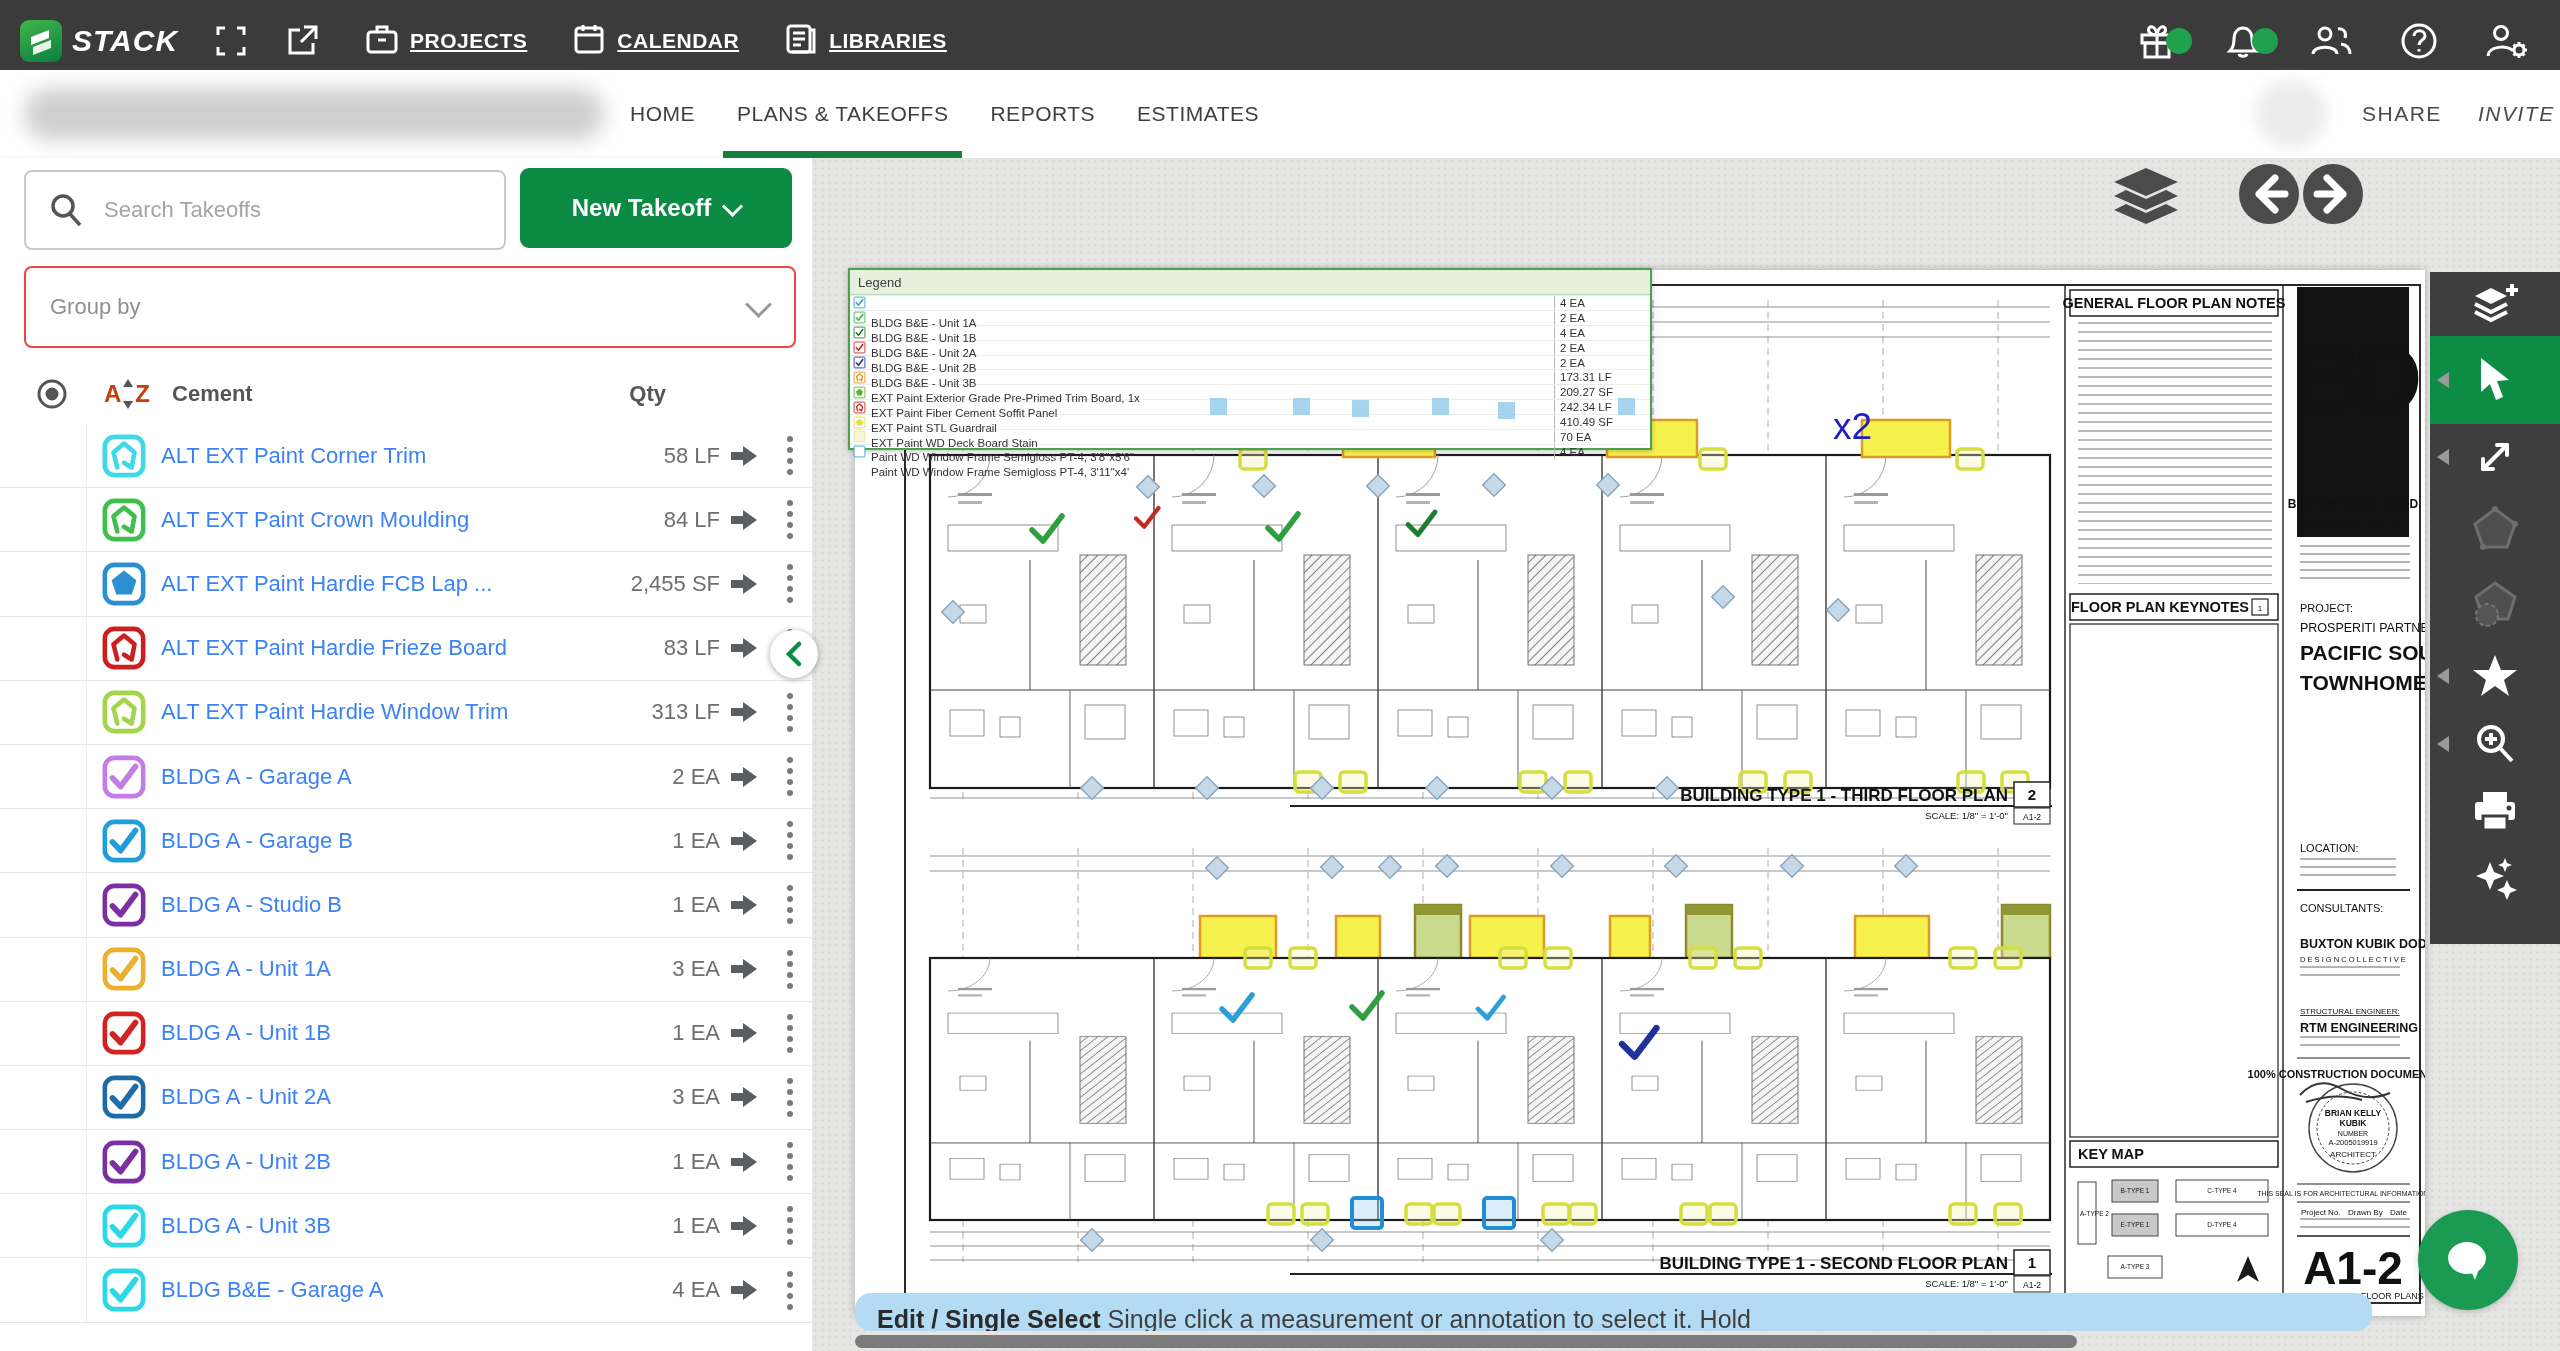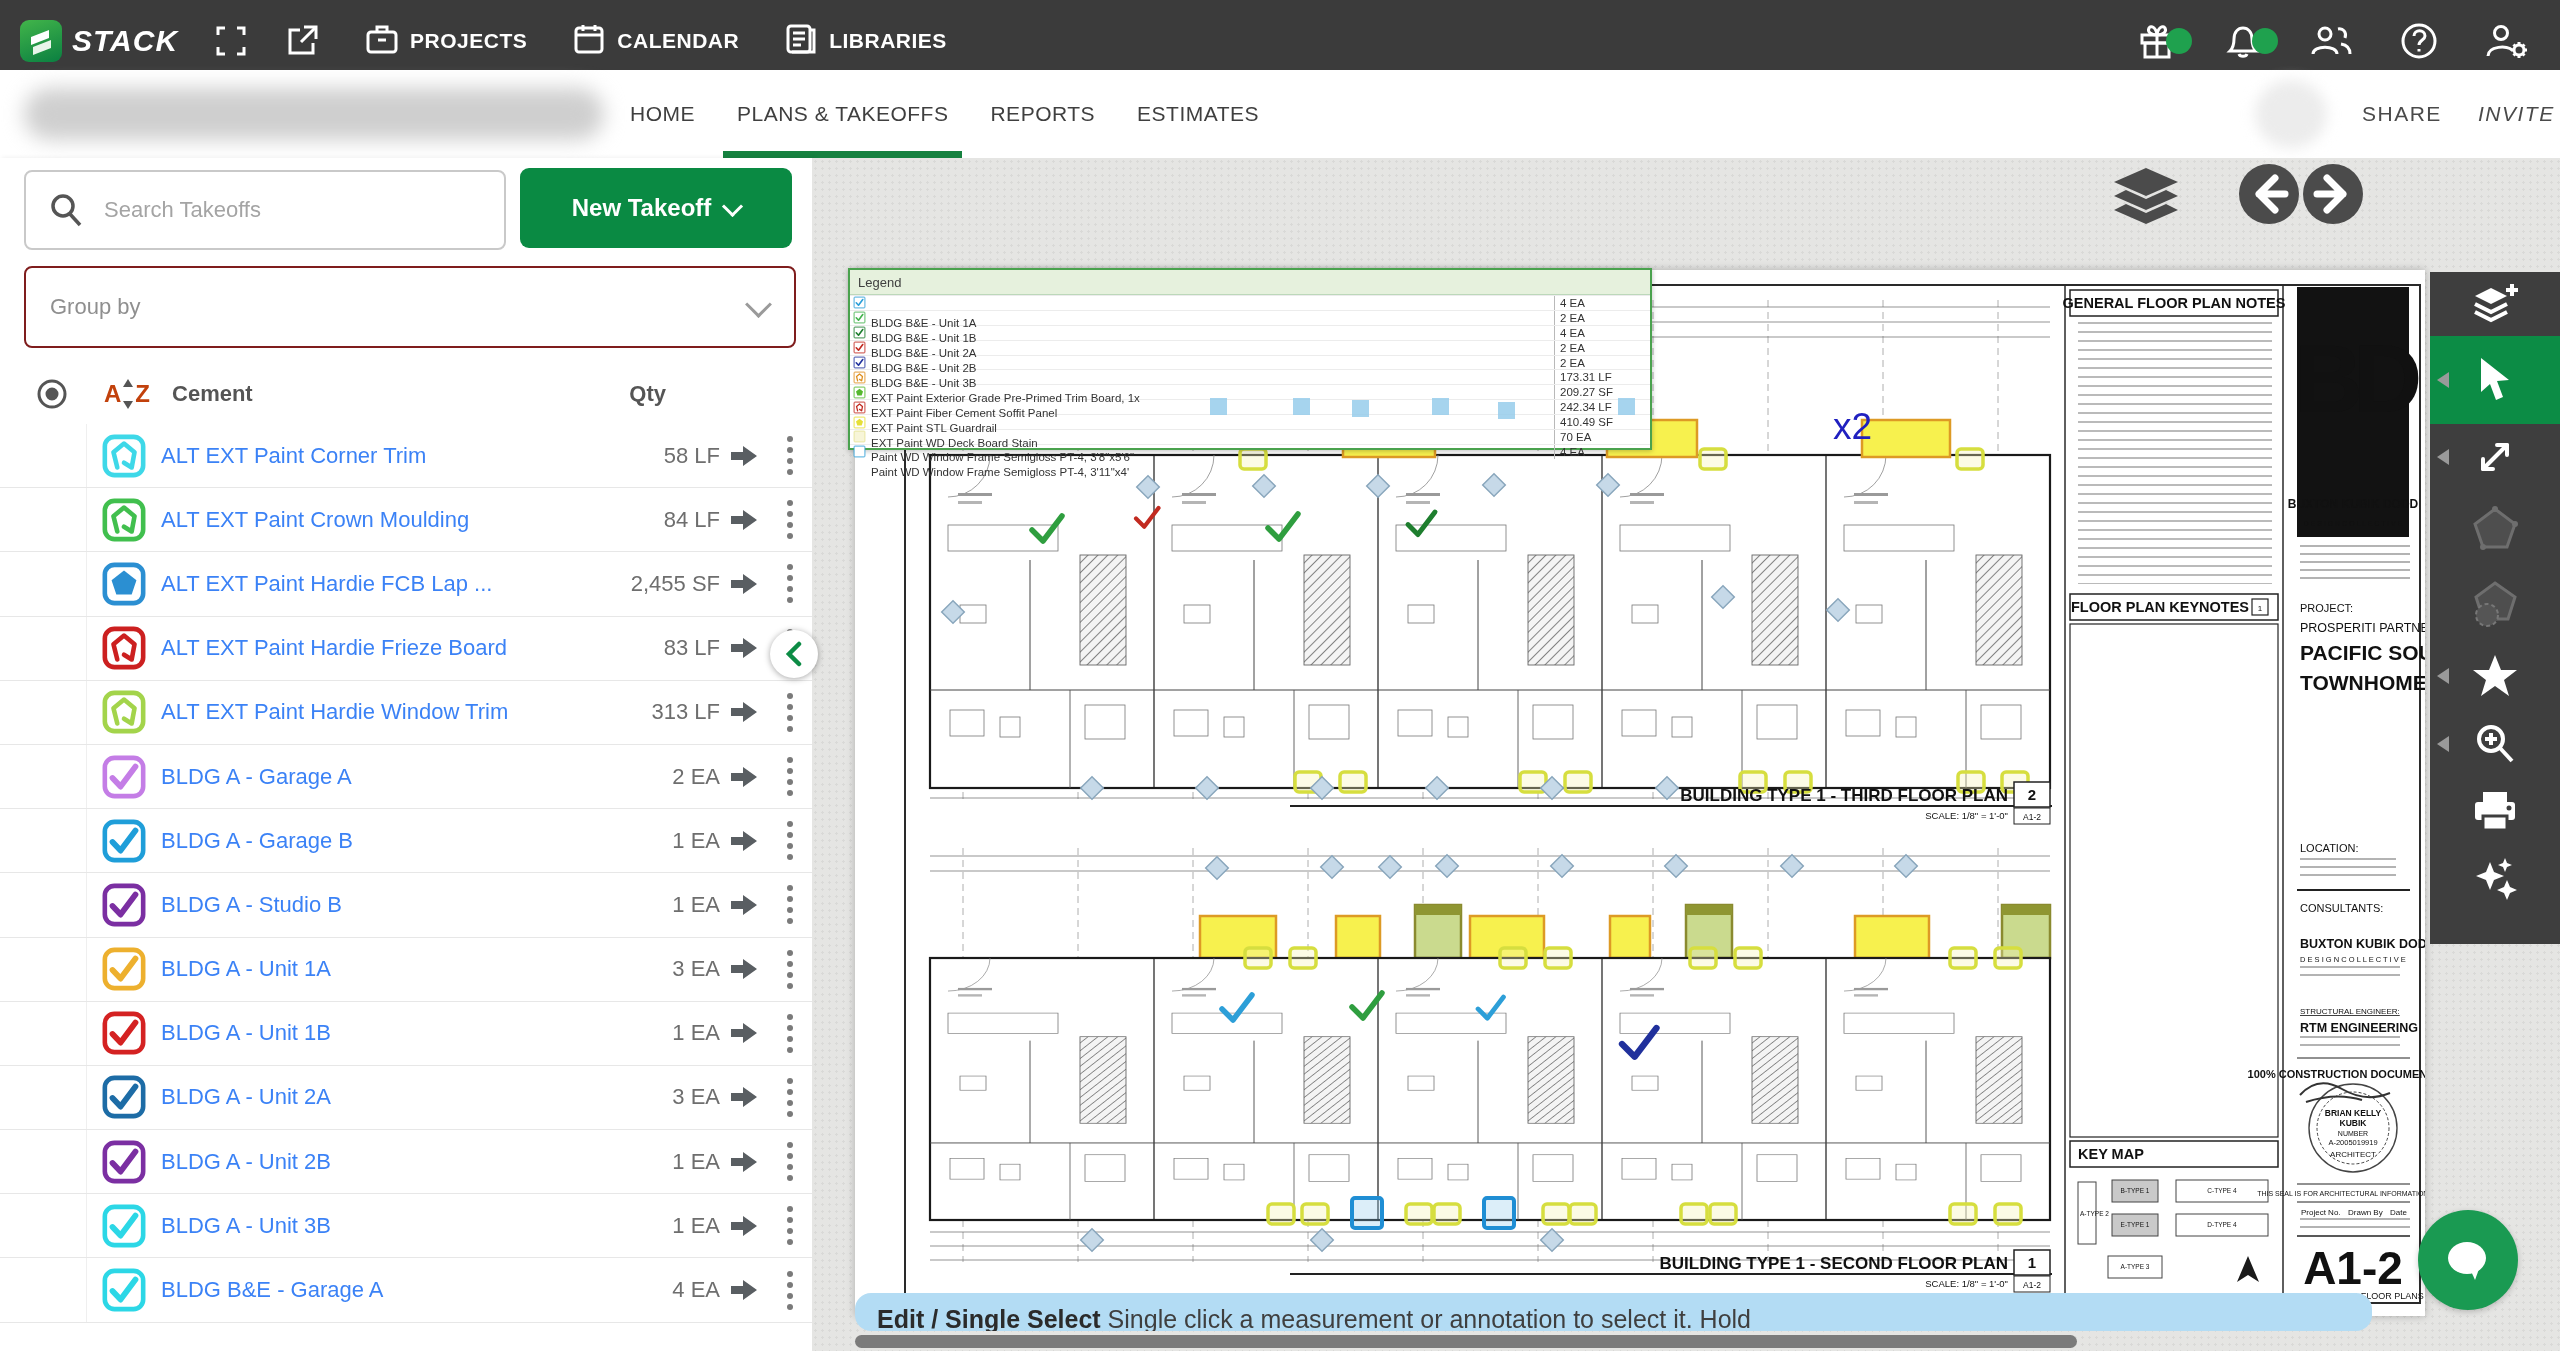--- a/index.html
+++ b/index.html
@@ -39,21 +39,21 @@
            border-right:1px solid #d6d6d6;box-shadow:2px 0 5px rgba(0,0,0,.08);}
   .searchbox{position:absolute;left:24px;top:12px;width:478px;height:76px;border:2px solid #c9c9c9;
              border-radius:8px;display:flex;align-items:center;background:#fff;}
   .searchbox svg{margin-left:20px;flex:none;}
   .searchbox input{border:none;outline:none;font-size:22px;color:#444;margin-left:16px;width:360px;
                    font-family:"Liberation Sans",sans-serif;}
   .searchbox input::placeholder{color:#a4a4a4;}
   .newtk{position:absolute;left:520px;top:10px;width:272px;height:80px;background:#0a8a43;color:#fff;
          border:none;border-radius:9px;font-size:24px;font-weight:bold;cursor:pointer;
          display:flex;align-items:center;justify-content:center;gap:14px;font-family:"Liberation Sans",sans-serif;}
-  .groupby{position:absolute;left:24px;top:108px;width:768px;height:78px;border:2px solid #7f1d1d;
+  .groupby{position:absolute;left:24px;top:108px;width:768px;height:78px;border:2px solid #ef4444;
            border-radius:8px;display:flex;align-items:center;cursor:pointer;background:#fff;}
   .groupby .gb-label{font-size:22px;color:#8f8f8f;margin-left:24px;flex:1;}
   .chev{width:16px;height:16px;border-right:3px solid #9a9a9a;border-bottom:3px solid #9a9a9a;
         transform:rotate(45deg);margin-right:26px;margin-top:-6px;}
   .chev.white{border-color:#fff;width:12px;height:12px;margin:0;margin-top:-4px;}
   .tk-head{position:absolute;left:0;top:206px;width:812px;height:60px;display:flex;align-items:center;
            font-size:22px;font-weight:bold;color:#555;}
   .tk-head .hicon{margin-left:34px;display:flex;cursor:pointer;}
   .tk-head .htakeoff{margin-left:22px;flex:1;}
   .tk-head .hqty{width:110px;text-align:right;}
@@ -154,21 +154,21 @@
         <path d="M4 11 V4 H11 M23 4 H30 V11 M30 23 V30 H23 M11 30 H4 V23"></path>
         </svg>
     </button>
     <button class="tb-icon">
       <svg width="36" height="36" viewBox="0 0 36 36" fill="none" stroke="#fff" stroke-width="3">
         <path d="M16 7 H6 V30 H29 V20"></path>
           <path d="M20 4 H32 V16"></path>
           <path d="M32 4 L17 19"></path>
         </svg>
     </button>
-    <nav style="display:flex;">
+    <nav style="display:flex;text-decoration:underline;">
       <a class="tb-nav">
         <span>
           <svg width="36" height="36" viewBox="0 0 36 36" fill="none" stroke="#fff" stroke-width="3">
             <rect x="4" y="11" width="28" height="20" rx="3"></rect>
               <path d="M13 11 V6 H23 V11"></path>
               <path d="M14 19 H22"></path>
             </svg>
         </span>
         <span>PROJECTS</span>
       </a>

